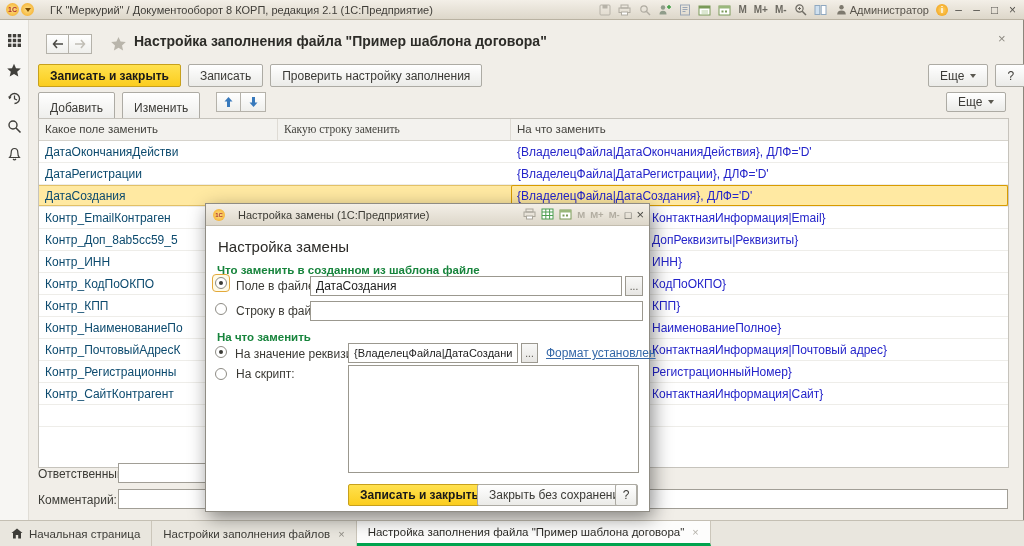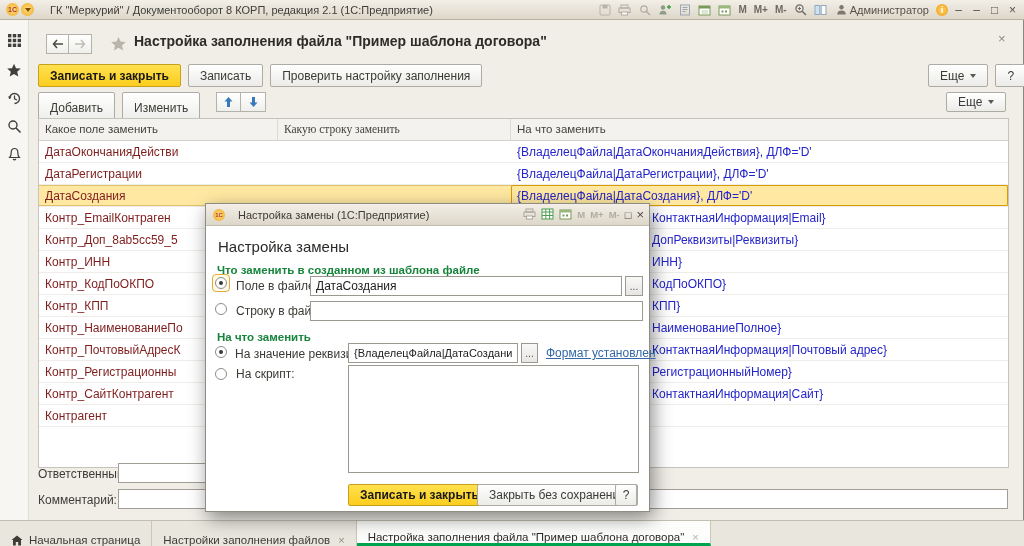--- a/index.html
+++ b/index.html
@@ -53,34 +53,34 @@
   .toolbar2-right .btn{height:20px;}
   
   .table{position:absolute;left:38px;top:118px;width:971px;height:350px;background:#fff;
     border:1px solid #c6c3bc;box-sizing:border-box;overflow:hidden;}
   .thead{display:flex;height:22px;background:#f3f2ee;border-bottom:1px solid #d6d3cc;
     font-size:11.5px;color:#45443f;box-sizing:border-box;}
   .th{padding:4px 6px;box-sizing:border-box;border-right:1px solid #dedbd4;white-space:nowrap;overflow:hidden;}
   .th1{width:239px;}.th2{width:233px;font-family:Liberation Serif, serif;}.th3{flex:1;border-right:none;}
   .trow{display:flex;height:22px;border-bottom:1px solid #eeede9;font-size:12px;align-items:center;box-sizing:border-box;}
   .tc{padding:0 6px;box-sizing:border-box;white-space:nowrap;overflow:hidden;height:100%;display:flex;align-items:center;}
-  .c1{width:239px;color:#7f1d1d;}
+  .c1{width:239px;color:#0c4a6e;}
   .c2{width:233px;}
   .c3{flex:1;color:#2424ca;}
   .trow.selected{background:#ffe9a2;box-shadow:inset 0 1px 0 #e2c168, inset 0 -1px 0 #e2c168;}
   .active-cell{box-shadow:inset 0 0 0 1px #d89b00;border-radius:2px;}
   .cell-partial{padding-left:141px;}
   
   .flabel{position:absolute;font-size:12px;color:#3c3b36;}
   .finput{position:absolute;height:20px;border:1px solid #a19e96;background:#fff;box-sizing:border-box;
     font-size:12px;font-family:"Liberation Sans",sans-serif;padding:0 5px;}
   
   .tabbar{position:absolute;left:0;top:520px;width:1024px;height:26px;background:#e9e6de;
     border-top:1px solid #c4bfb3;display:flex;box-sizing:border-box;}
-  .tab{display:flex;align-items:flex-end;gap:6px;padding:0 11px;font-size:11.5px;color:#3d3c37;
+  .tab{display:flex;align-items:center;gap:6px;padding:0 11px;font-size:11.5px;color:#3d3c37;
     border-right:1px solid #cbc6ba;box-sizing:border-box;white-space:nowrap;}
   .tab.active{background:#fdfdfc;border-bottom:3px solid #00a34e;color:#2c2b27;}
   .tab-close{font-size:11px;color:#8e8b83;margin-left:2px;}
   .tab.active .tab-close{color:#b3b0a8;}
   
   .modal{position:absolute;left:205px;top:203px;width:445px;height:309px;background:#fff;
     border:1px solid #8f8c84;box-shadow:3px 6px 18px rgba(0,0,0,.45);box-sizing:border-box;z-index:10;}
   .m-titlebar{position:absolute;left:0;top:0;right:0;height:22px;background:linear-gradient(#f3efe7,#ddd7ca);
     border-bottom:1px solid #c2bcae;display:flex;align-items:center;padding:0 5px;box-sizing:border-box;
     font-size:11px;color:#3c3b35;gap:9px;}
@@ -358,21 +358,20 @@
           <div class="tc c1">Контр_Регистрационны</div>
           <div class="tc c2"></div>
           <div class="tc c3 cell-partial">РегистрационныйНомер}</div>
         </div>
         <div class="trow">
           <div class="tc c1">Контр_СайтКонтрагент</div>
           <div class="tc c2"></div>
           <div class="tc c3 cell-partial">КонтактнаяИнформация|Сайт}</div>
         </div>
         <div class="trow">
-          <div class="tc c1">Контрагент</div>
           <div class="tc c2"></div>
           <div class="tc c3"></div>
         </div>
       </div>
   </div>
 
   <span class="flabel" style="left:38px;top:467px">Ответственный:</span>
   <input class="finput" style="left: 118px; top: 463px; width: 430px;" value="">
   <span class="flabel" style="left:38px;top:493px">Комментарий:</span>
   <input class="finput" style="left: 118px; top: 489px; width: 890px;" value="">

